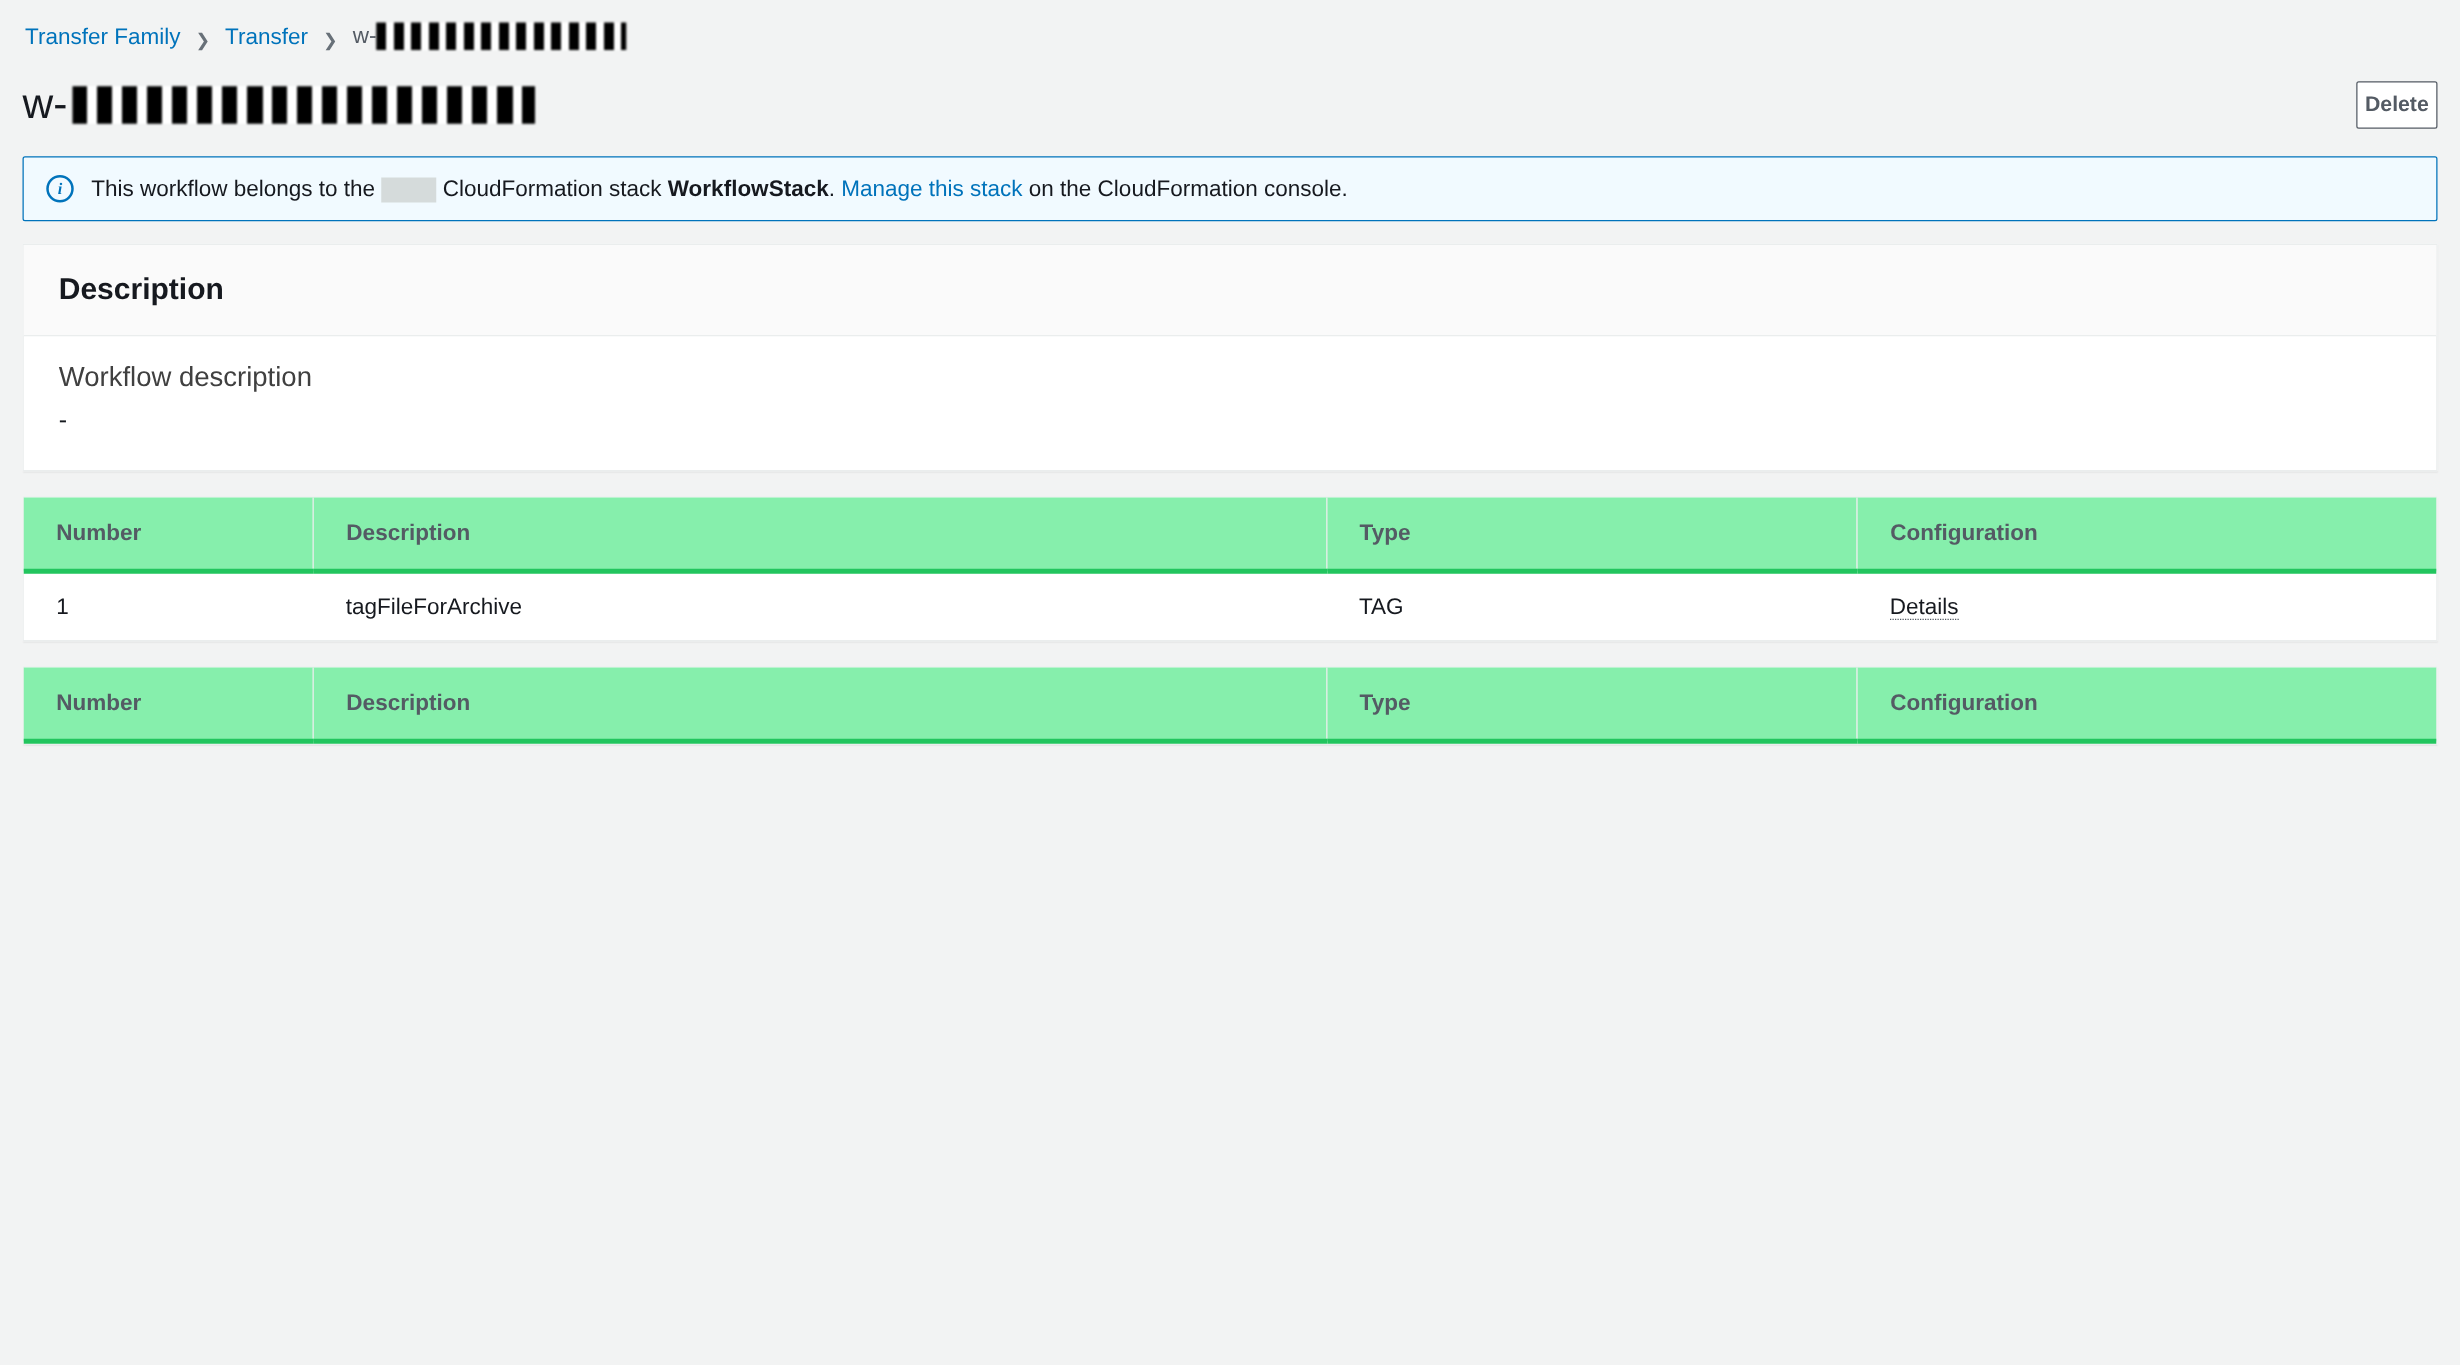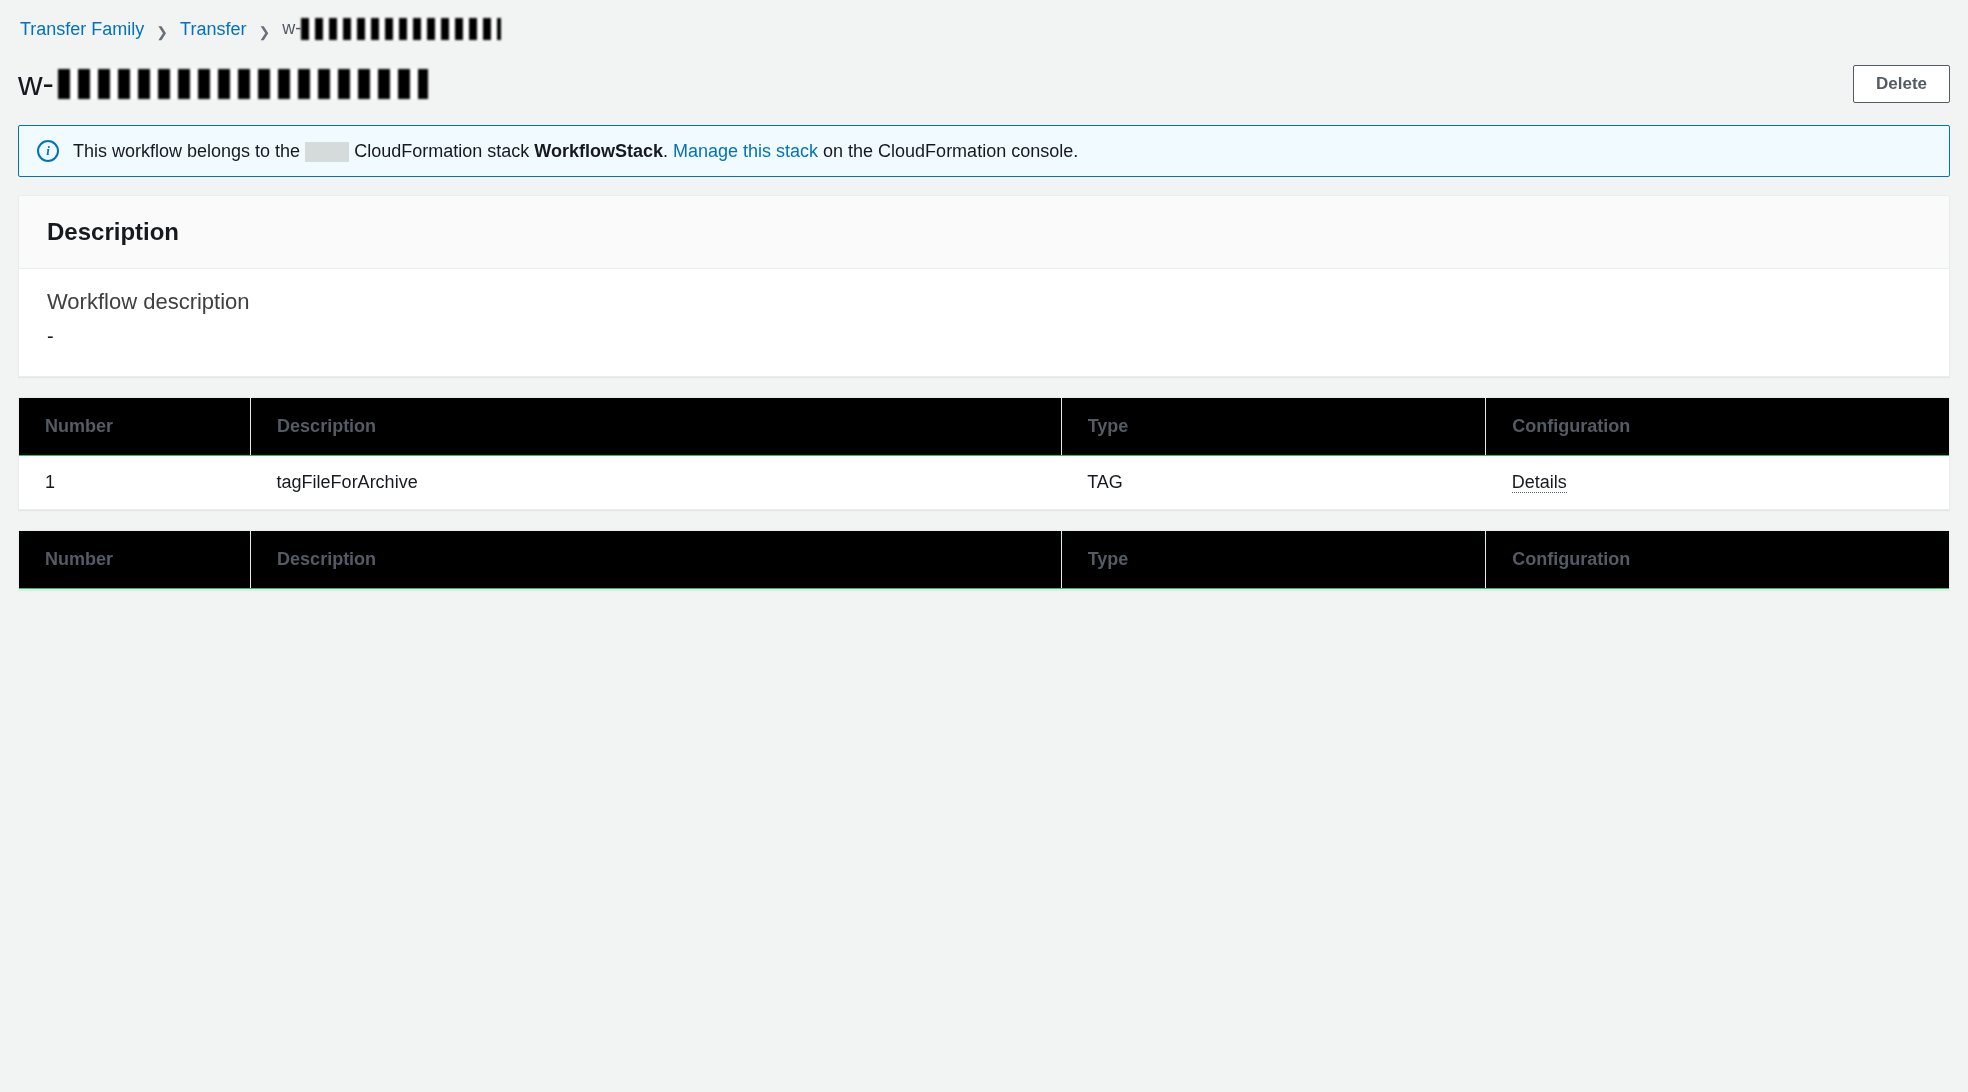--- a/index.html
+++ b/index.html
@@ -59,21 +59,21 @@
       height: 30px;
       width: 370px;
       background: repeating-linear-gradient(90deg, #000 0 12px, #fff 12px 20px, #000 20px 32px, #fff 32px 40px);
       margin-left: 4px;
       filter: blur(1px);
     }
     .btn {
       background: #fff;
       border: 1px solid #545b64;
       border-radius: 2px;
-      padding: 8px 22px;
+      padding: 8px 6px;
       font-size: 17px;
       font-weight: 700;
       color: #545b64;
       cursor: pointer;
     }
     .info-banner {
       margin: 8px 18px 18px 18px;
       background: #f1faff;
       border: 1px solid #0073bb;
       border-radius: 2px;
@@ -160,22 +160,22 @@
     table {
       width: 100%;
       border-collapse: collapse;
     }
     th {
       text-align: left;
       padding: 18px 26px;
       font-size: 18px;
       font-weight: 700;
       color: #545b64;
-      border-bottom: 1px solid #22c55e;
-      background: #000000;
+      border-bottom: 4px solid #22c55e;
+      background: #86efac;
     }
     th + th {
       border-left: 1px solid #eaeded;
     }
     td {
       padding: 16px 26px;
       font-size: 18px;
       border-top: 1px solid #eaeded;
     }
     .details-link {

